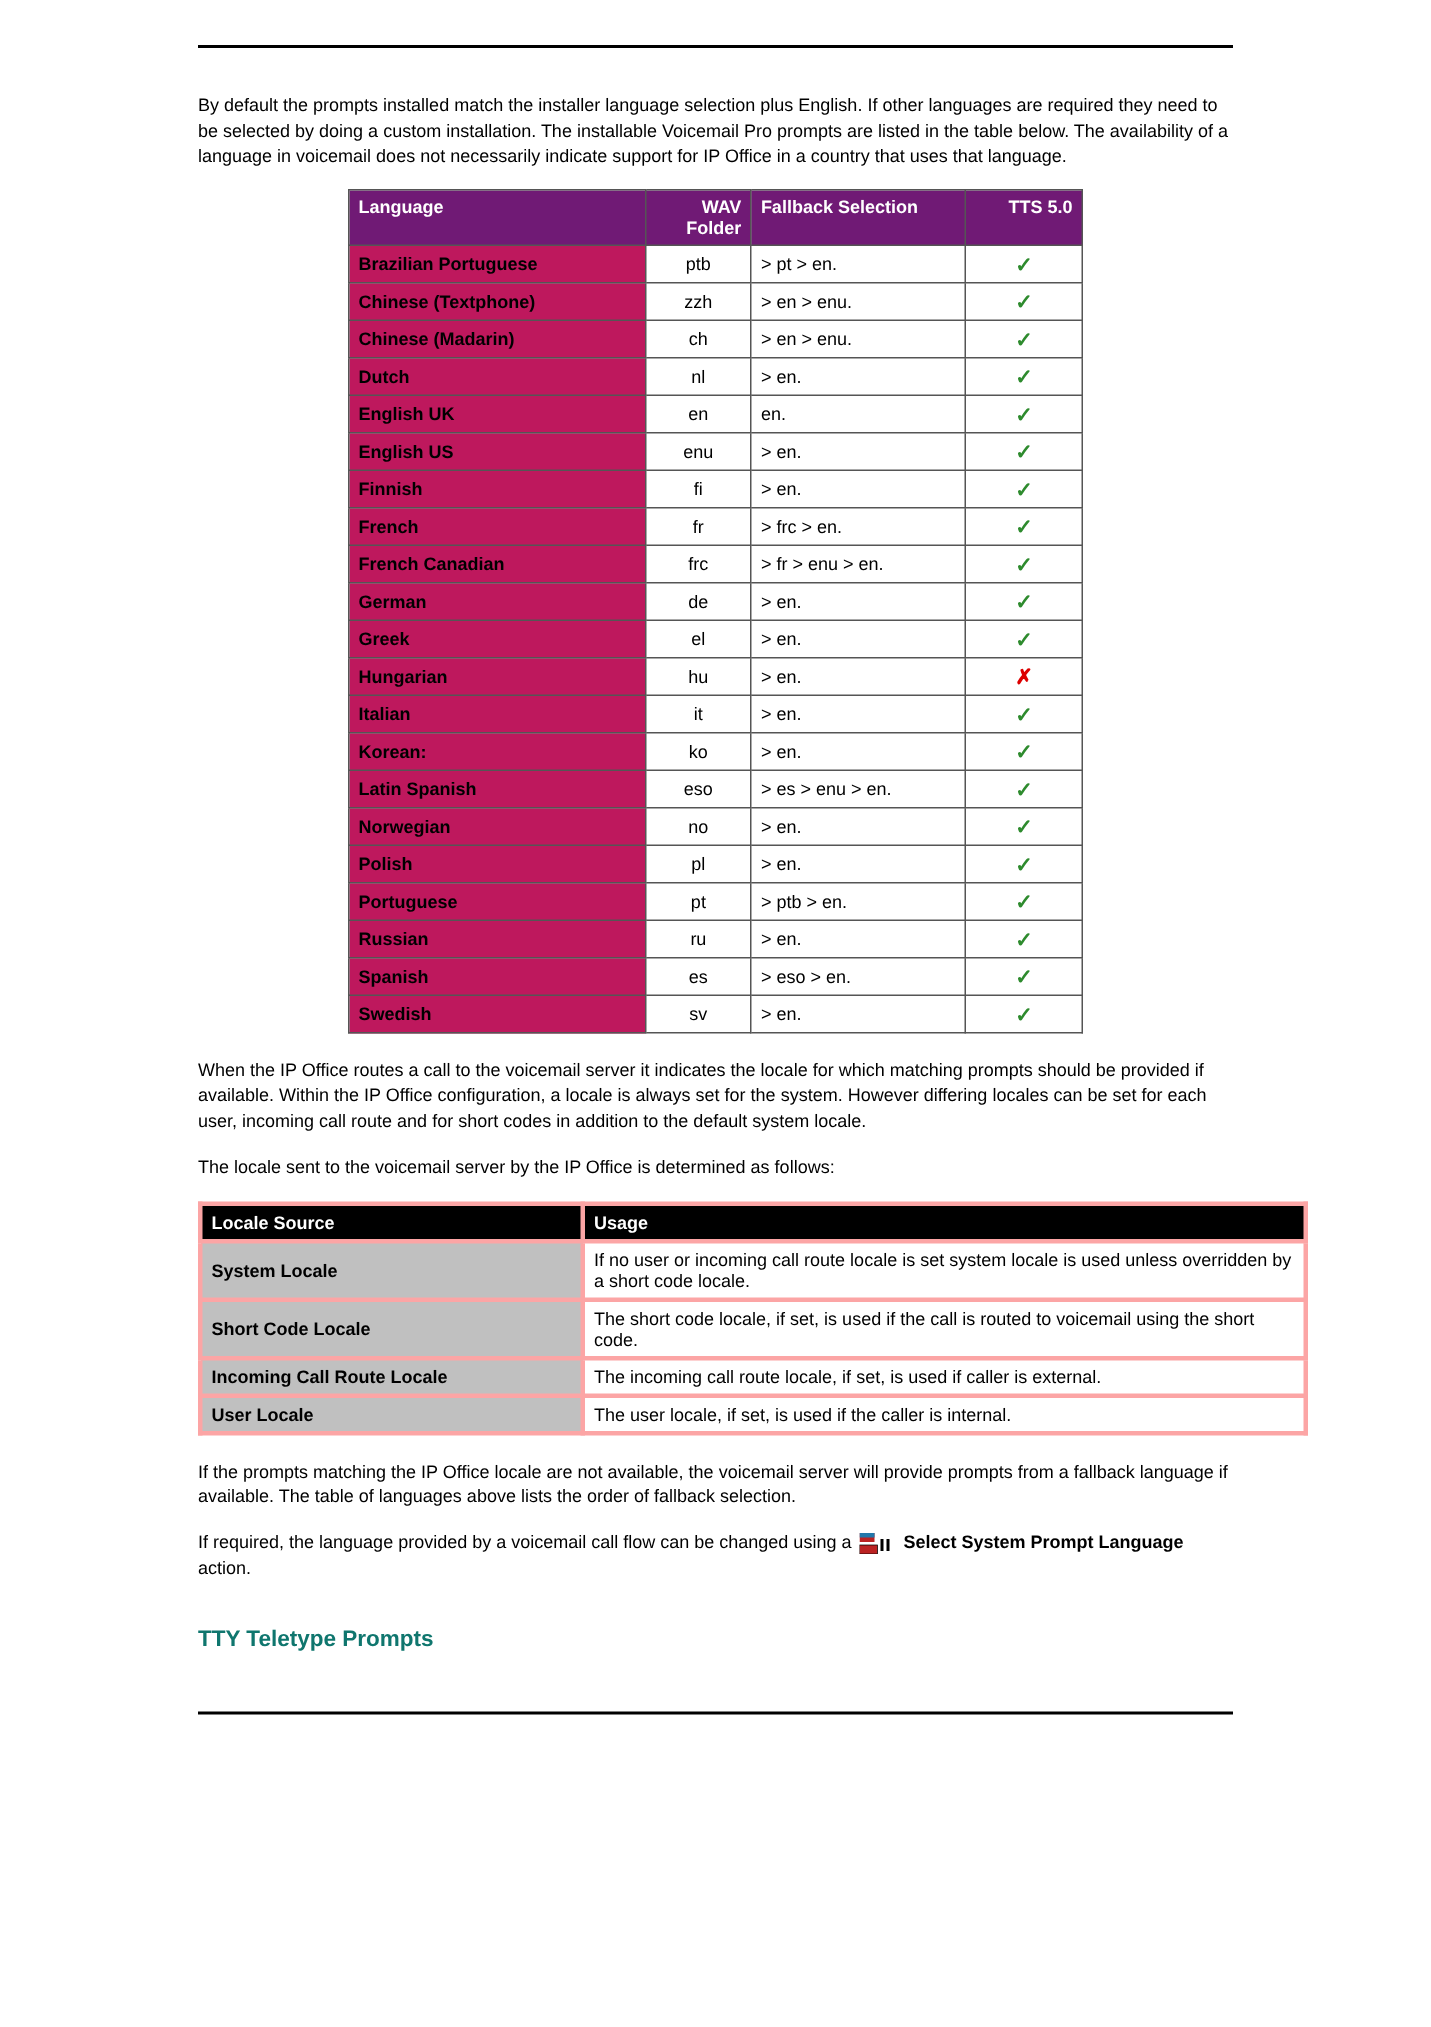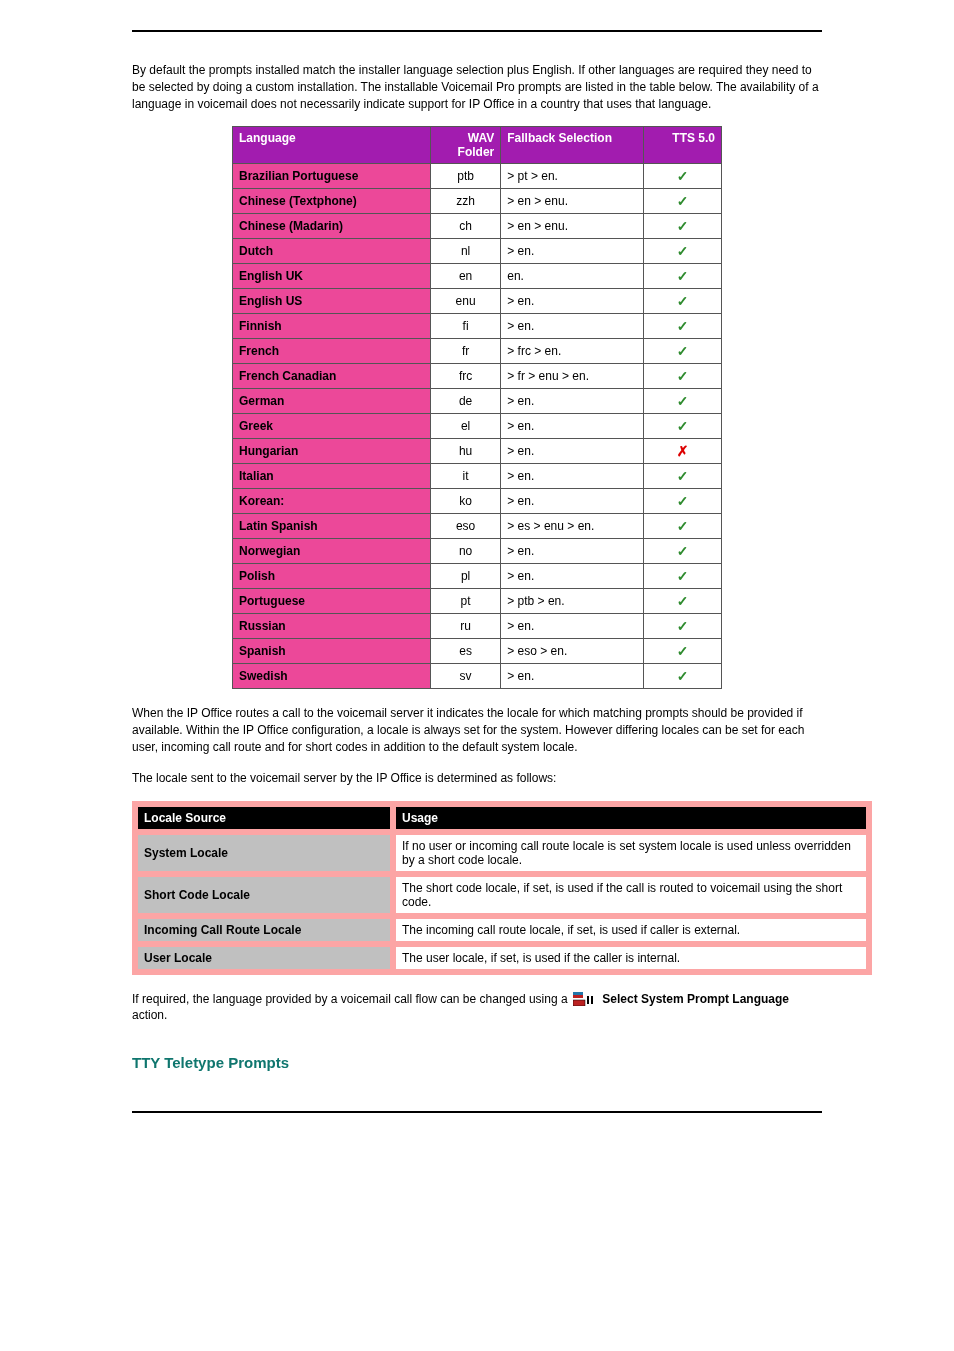--- a/index.html
+++ b/index.html
@@ -34,47 +34,47 @@
       border-collapse: collapse;
       margin: 8px auto 16px auto;
       width: 490px;
     }
     table.lang-table th, table.lang-table td {
       border: 1px solid #555;
       padding: 4px 6px;
       font-size: 12px;
     }
     table.lang-table th {
-      background: #a21caf;
+      background: #701a75;
       color: #fff;
       text-align: left;
       vertical-align: top;
     }
     table.lang-table th.center {
       text-align: right;
     }
     table.lang-table td.lang-name {
-      background: #ec4899;
+      background: #be185d;
       font-weight: bold;
     }
     table.lang-table td {
       background: #fff;
     }
     table.lang-table td.center {
       text-align: center;
     }
     .check { color: #2e8b2e; font-weight: bold; font-size: 14px;}
     .cross { color: #d00; font-weight: bold; font-size: 14px;}
     table.locale-table {
       border-collapse: collapse;
       margin: 8px auto 16px auto;
       width: 740px;
     }
     table.locale-table th, table.locale-table td {
-      border: 6px solid #fca5a5;
+      border: 3px solid #fca5a5;
       padding: 4px 6px;
       font-size: 12px;
       margin-top: 10px;
     }
     table.locale-table th {
       background: #000;
       color: #fff;
       text-align: left;
     }
     table.locale-table td.locale-name {
@@ -269,20 +269,21 @@
           <td class="locale-name">Incoming Call Route Locale</td>
           <td>The incoming call route locale, if set, is used if caller is external.</td>
         </tr>
         <tr>
           <td class="locale-name">User Locale</td>
           <td>The user locale, if set, is used if the caller is internal.</td>
         </tr>
       </tbody>
   </table>
 
+  <p>If the prompts matching the IP Office locale are not available, the voicemail server will provide prompts from a fallback language if available. The table of languages above lists the order of fallback selection.</p>
 
   <p>
     <span>If required, the language provided by a voicemail call flow can be changed using a </span>
     <span class="inline-icon">
       <svg viewBox="0 0 24 14" width="24" height="14">
         <rect x="0" y="0" width="10" height="6" fill="#b22"></rect>
         <rect x="0" y="0" width="10" height="3" fill="#27a"></rect>
         <rect x="0" y="8" width="12" height="6" fill="#b22" stroke="#000" stroke-width="0.5"></rect>
         <rect x="14" y="4" width="2" height="8" fill="#000"></rect>
         <rect x="18" y="4" width="2" height="8" fill="#000"></rect>

